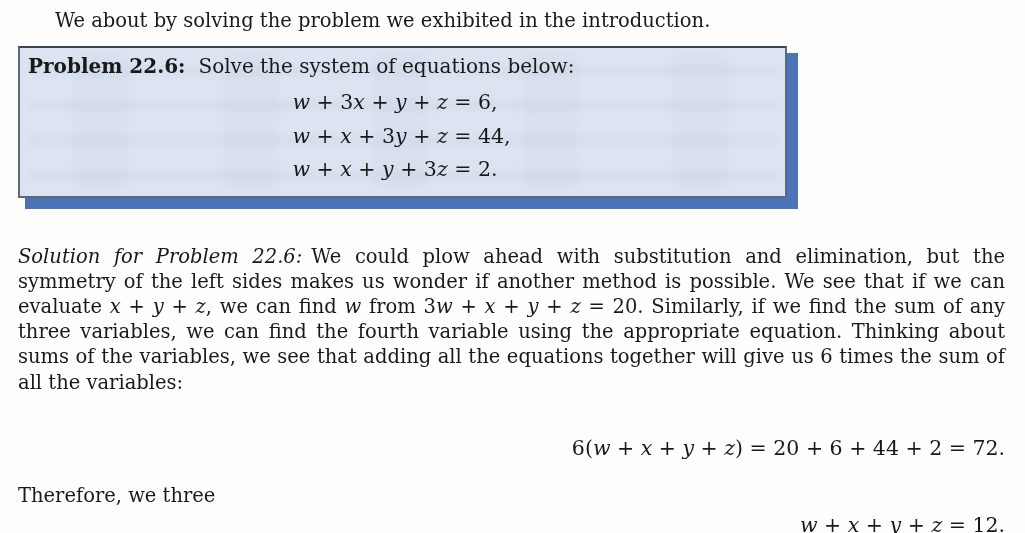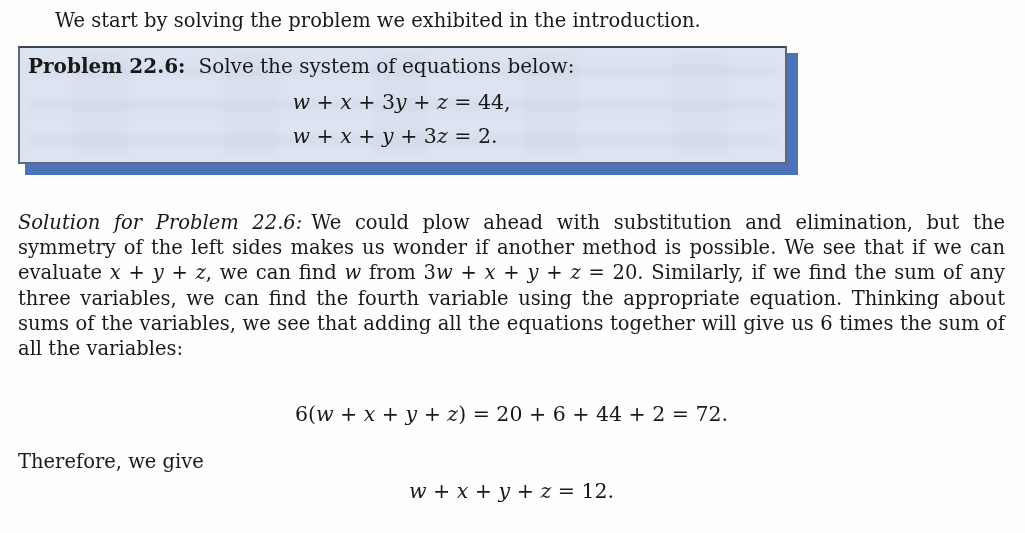--- a/index.html
+++ b/index.html
@@ -71,52 +71,53 @@
     line-height: 25.2px;
     text-align: justify;
   }
   .lead-in {
     font-style: italic;
     padding-right: 9px;
   }
   .display-eq {
     font-size: 20.5px;
     line-height: 26px;
-    text-align: center;
+    text-align: right;
   }
   .display-eq.first { margin-top: 40px; }
   .display-eq.second { margin-top: 4px; }
   .followup {
     margin-top: 22px;
     font-size: 19.5px;
     line-height: 25px;
   }
   i { font-style: italic; }
 </style>
 </head>
 <body>
 
 <div class="page">
 
-  <p class="intro">We start by solving the problem we exhibited in the introduction.</p>
+  <p class="intro">We about by solving the problem we exhibited in the introduction.</p>
 
   <div class="problem-box">
     <div class="bleed"></div>
     <div class="box-header">
       <span class="problem-label">Problem 22.6:</span><span>Solve the system of equations below:</span>
     </div>
     <div class="equations">
+      <div class="eq"><i>w</i> + 3<i>x</i> + <i>y</i> + <i>z</i> = 6,</div>
       <div class="eq"><i>w</i> + <i>x</i> + 3<i>y</i> + <i>z</i> = 44,</div>
       <div class="eq"><i>w</i> + <i>x</i> + <i>y</i> + 3<i>z</i> = 2.</div>
     </div>
   </div>
 
   <p class="solution">
     <span class="lead-in">Solution for Problem 22.6:</span><span>We could plow ahead with substitution and elimination, but the symmetry of the left sides makes us wonder if another method is possible.  We see that if we can evaluate <i>x</i> + <i>y</i> + <i>z</i>, we can find <i>w</i> from 3<i>w</i> + <i>x</i> + <i>y</i> + <i>z</i> = 20.  Similarly, if we find the sum of any three variables, we can find the fourth variable using the appropriate equation.  Thinking about sums of the variables, we see that adding all the equations together will give us 6 times the sum of all the variables:</span>
   </p>
 
   <div class="display-eq first">6(<i>w</i> + <i>x</i> + <i>y</i> + <i>z</i>) = 20 + 6 + 44 + 2 = 72.</div>
 
-  <p class="followup">Therefore, we give</p>
+  <p class="followup">Therefore, we three</p>
 
   <div class="display-eq second"><i>w</i> + <i>x</i> + <i>y</i> + <i>z</i> = 12.</div>
 
 </div>
 
 </body></html>

